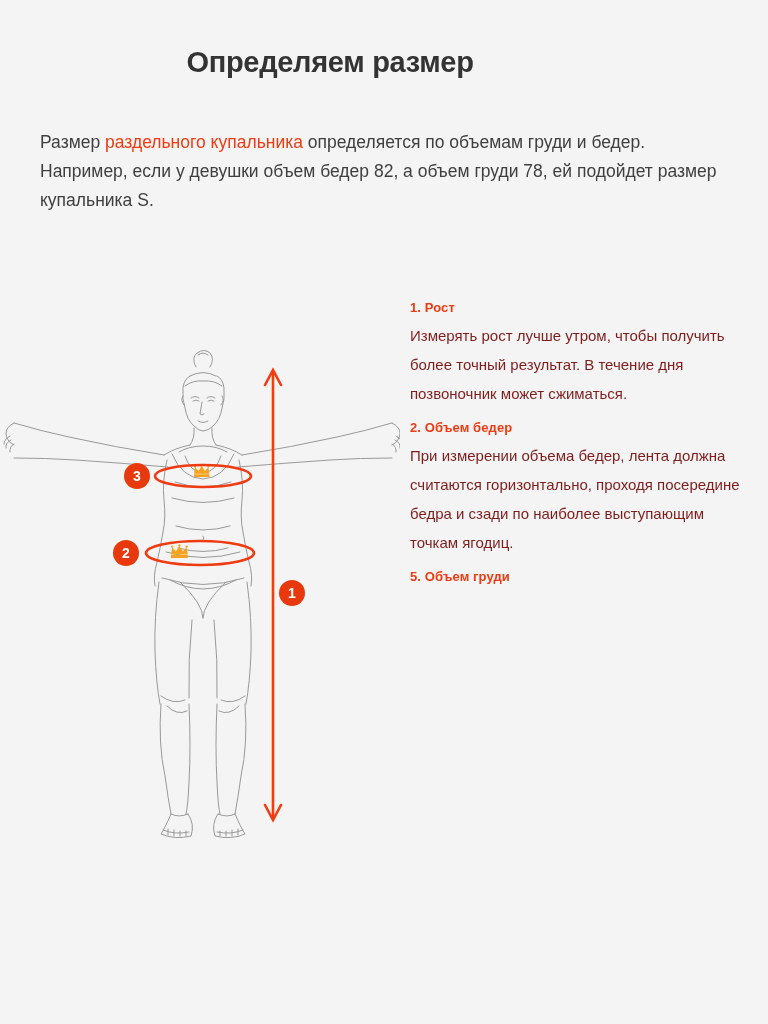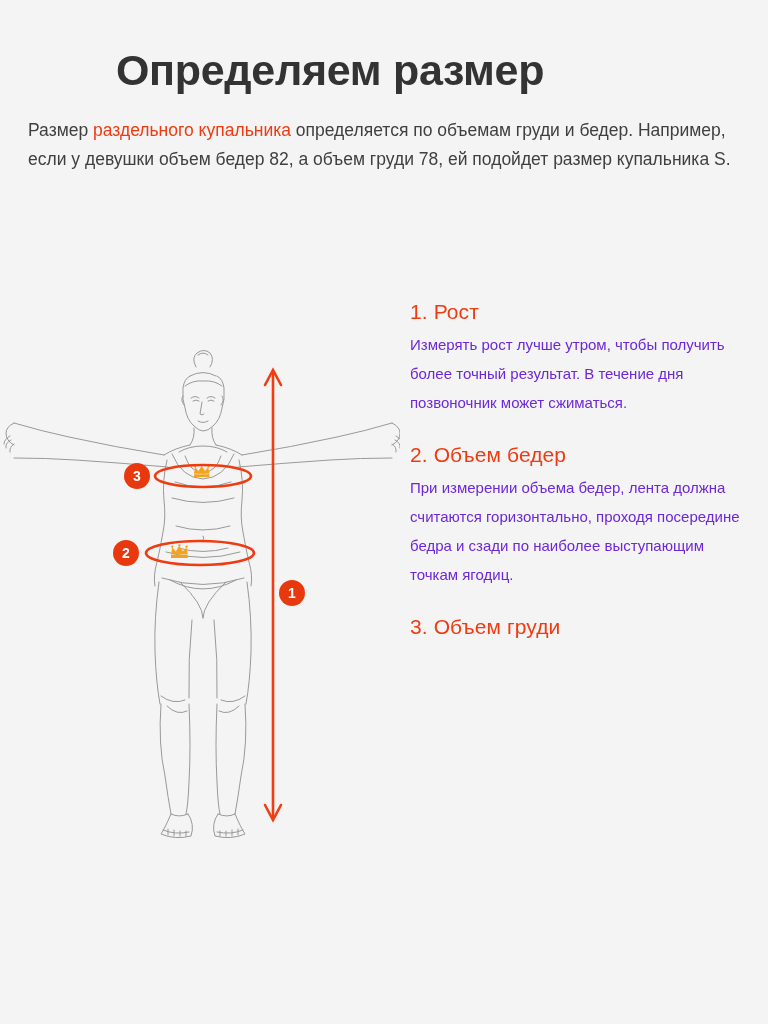--- a/index.html
+++ b/index.html
@@ -22,68 +22,68 @@
     height: 1024px;
   }
 
   
   .title {
     position: absolute;
     top: 46px;
     left: 0;
     width: 660px;
     text-align: center;
-    font-size: 43px;
+    font-size: 29px;
     font-weight: bold;
     color: #333333;
     letter-spacing: -0.3px;
   }
 
   
   .intro {
     position: absolute;
     top: 112px;
     left: 24px;
     width: 712px;
     font-size: 17.5px;
     line-height: 29px;
     color: #3f3f3f;
   }
   .intro p {
-    margin: 4px;
+    margin: 16px;
   }
   .intro p.second {
     margin-top: 29px;
   }
   .hl {
     color: #ef3b11;
   }
 
   
   .col-right {
     position: absolute;
     left: 410px;
     top: 300px;
     width: 330px;
   }
   .sec + .sec {
-    margin-top: 26px;
+    margin-top: 12px;
   }
   .sec h3 {
     margin: 0 0 6px 0;
-    font-size: 21px;
-    font-weight: normal;
+    font-size: 13px;
+    font-weight: bold;
     color: #ef3b11;
     letter-spacing: 0.1px;
   }
   .sec p {
     margin: 0;
     font-size: 15px;
     line-height: 29px;
-    color: #6d28d9;
+    color: #7f1d1d;
   }
 
   
   .figure-area {
     position: absolute;
     left: 0;
     top: 330px;
     width: 400px;
     height: 520px;
   }
@@ -252,18 +252,18 @@
       <h3>1. Рост</h3>
       <p>Измерять рост лучше утром, чтобы получить более точный результат. В течение дня позвоночник может сжиматься.</p>
     </div>
 
     <div class="sec">
       <h3>2. Объем бедер</h3>
       <p>При измерении объема бедер, лента должна считаются горизонтально, проходя посередине бедра и сзади по наиболее выступающим точкам ягодиц.</p>
     </div>
 
     <div class="sec">
-      <h3>3. Объем груди</h3>
+      <h3>5. Объем груди</h3>
     </div>
 
   </div>
 
 </div>
 
 </body></html>

